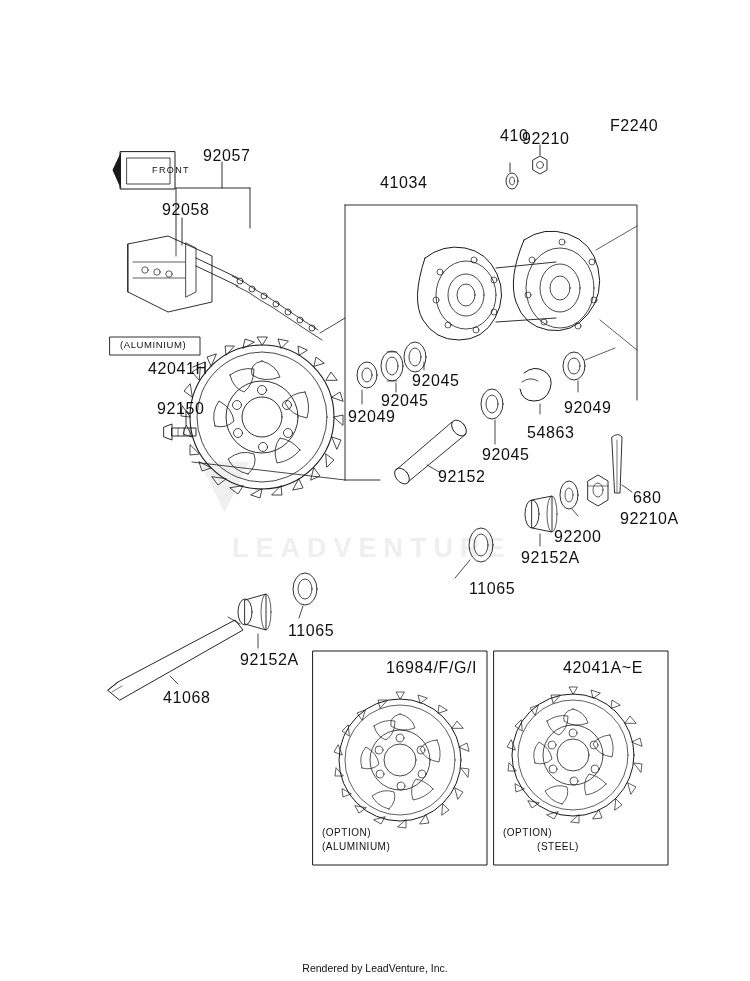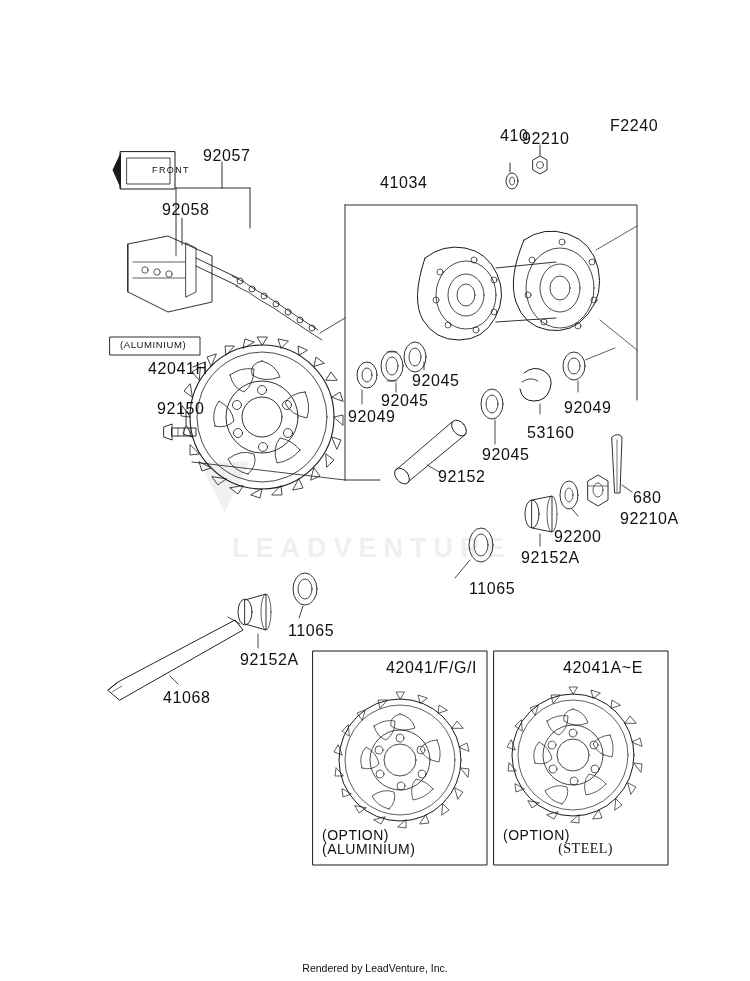--- a/index.html
+++ b/index.html
@@ -61,21 +61,21 @@
   .front-tag {
     position: absolute;
     font-size: 9px;
     font-weight: normal;
     letter-spacing: 1.4px;
     color: #111;
     margin-left: 24px;
   }
   .optbox-caption {
     position: absolute;
-    font-size: 14px;
+    font-size: 10px;
     letter-spacing: 0.5px;
     text-align: center;
     color: #111;
   }
 </style>
 </head>
 <body>
 
 <div id="page">
 
@@ -442,36 +442,36 @@
 
   <div class="lbl sm" style="left:120px; top:339px;">(ALUMINIUM)</div>
   <div class="lbl" style="left:148px; top:360px;">42041H</div>
   <div class="lbl" style="left:157px; top:400px;">92150</div>
 
   <div class="lbl" style="left:348px; top:408px;">92049</div>
   <div class="lbl" style="left:381px; top:392px;">92045</div>
   <div class="lbl" style="left:412px; top:372px;">92045</div>
   <div class="lbl" style="left:482px; top:446px;">92045</div>
   <div class="lbl" style="left:564px; top:399px;">92049</div>
-  <div class="lbl" style="left:527px; top:424px;">53160</div>
+  <div class="lbl" style="left:527px; top:424px;">54863</div>
   <div class="lbl" style="left:438px; top:468px;">92152</div>
 
   <div class="lbl" style="left:633px; top:489px;">680</div>
   <div class="lbl" style="left:620px; top:510px;">92210A</div>
   <div class="lbl" style="left:554px; top:528px;">92200</div>
   <div class="lbl" style="left:521px; top:549px;">92152A</div>
   <div class="lbl" style="left:469px; top:580px;">11065</div>
 
   <div class="lbl" style="left:288px; top:622px;">11065</div>
   <div class="lbl" style="left:240px; top:651px;">92152A</div>
   <div class="lbl" style="left:163px; top:689px;">41068</div>
 
-  <div class="lbl" style="left:386px; top:659px;">42041/F/G/I</div>
+  <div class="lbl" style="left:386px; top:659px;">16984/F/G/I</div>
   <div class="optbox-caption" style="left:322px; top:827px; width:110px; text-align:left;">(OPTION)</div>
   <div class="optbox-caption" style="left:322px; top:841px; width:130px; text-align:left;">(ALUMINIUM)</div>
 
   <div class="lbl" style="left:563px; top:659px;">42041A~E</div>
   <div class="optbox-caption" style="left:503px; top:827px; width:110px; text-align:left;">(OPTION)</div>
-  <div class="optbox-caption" style="left:503px; top:841px; width:110px; text-align:right;font-family:Liberation Serif, serif;">(STEEL)</div>
+  <div class="optbox-caption" style="left:503px; top:841px; width:110px; text-align:center;">(STEEL)</div>
 
   <div class="footer" style="left:0; top:962px;">Rendered by LeadVenture, Inc.</div>
 
 </div>
 
 </body></html>

